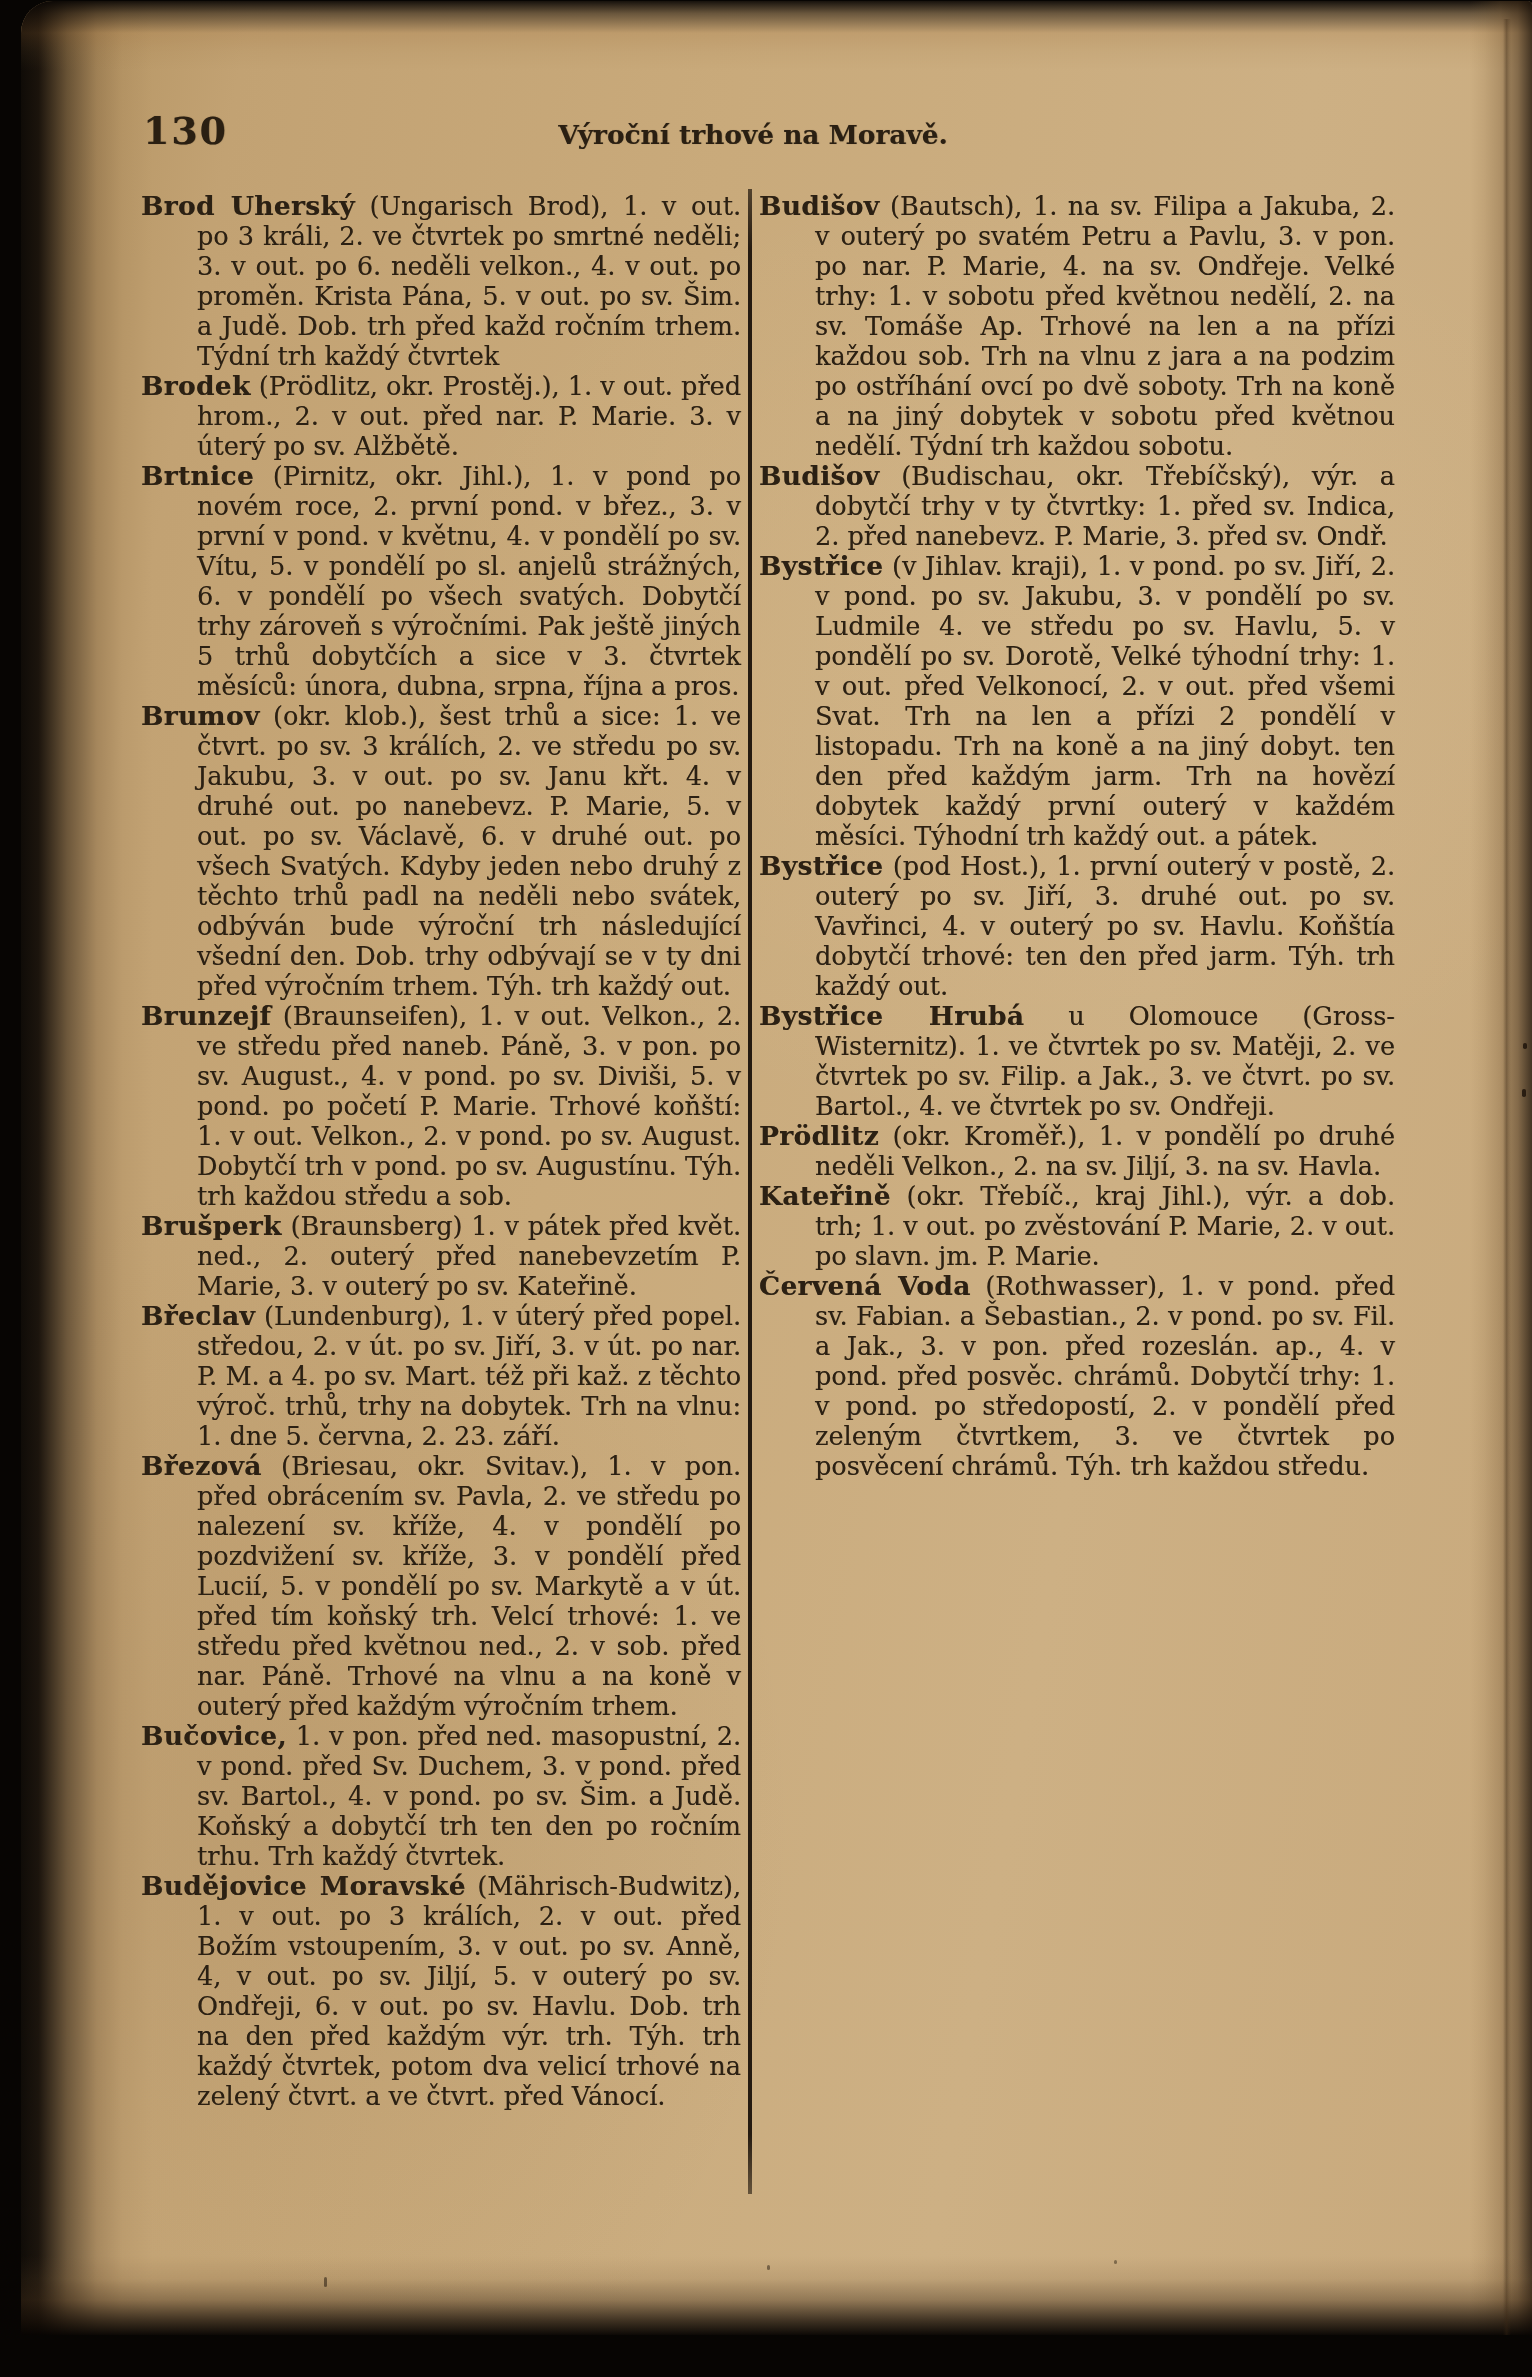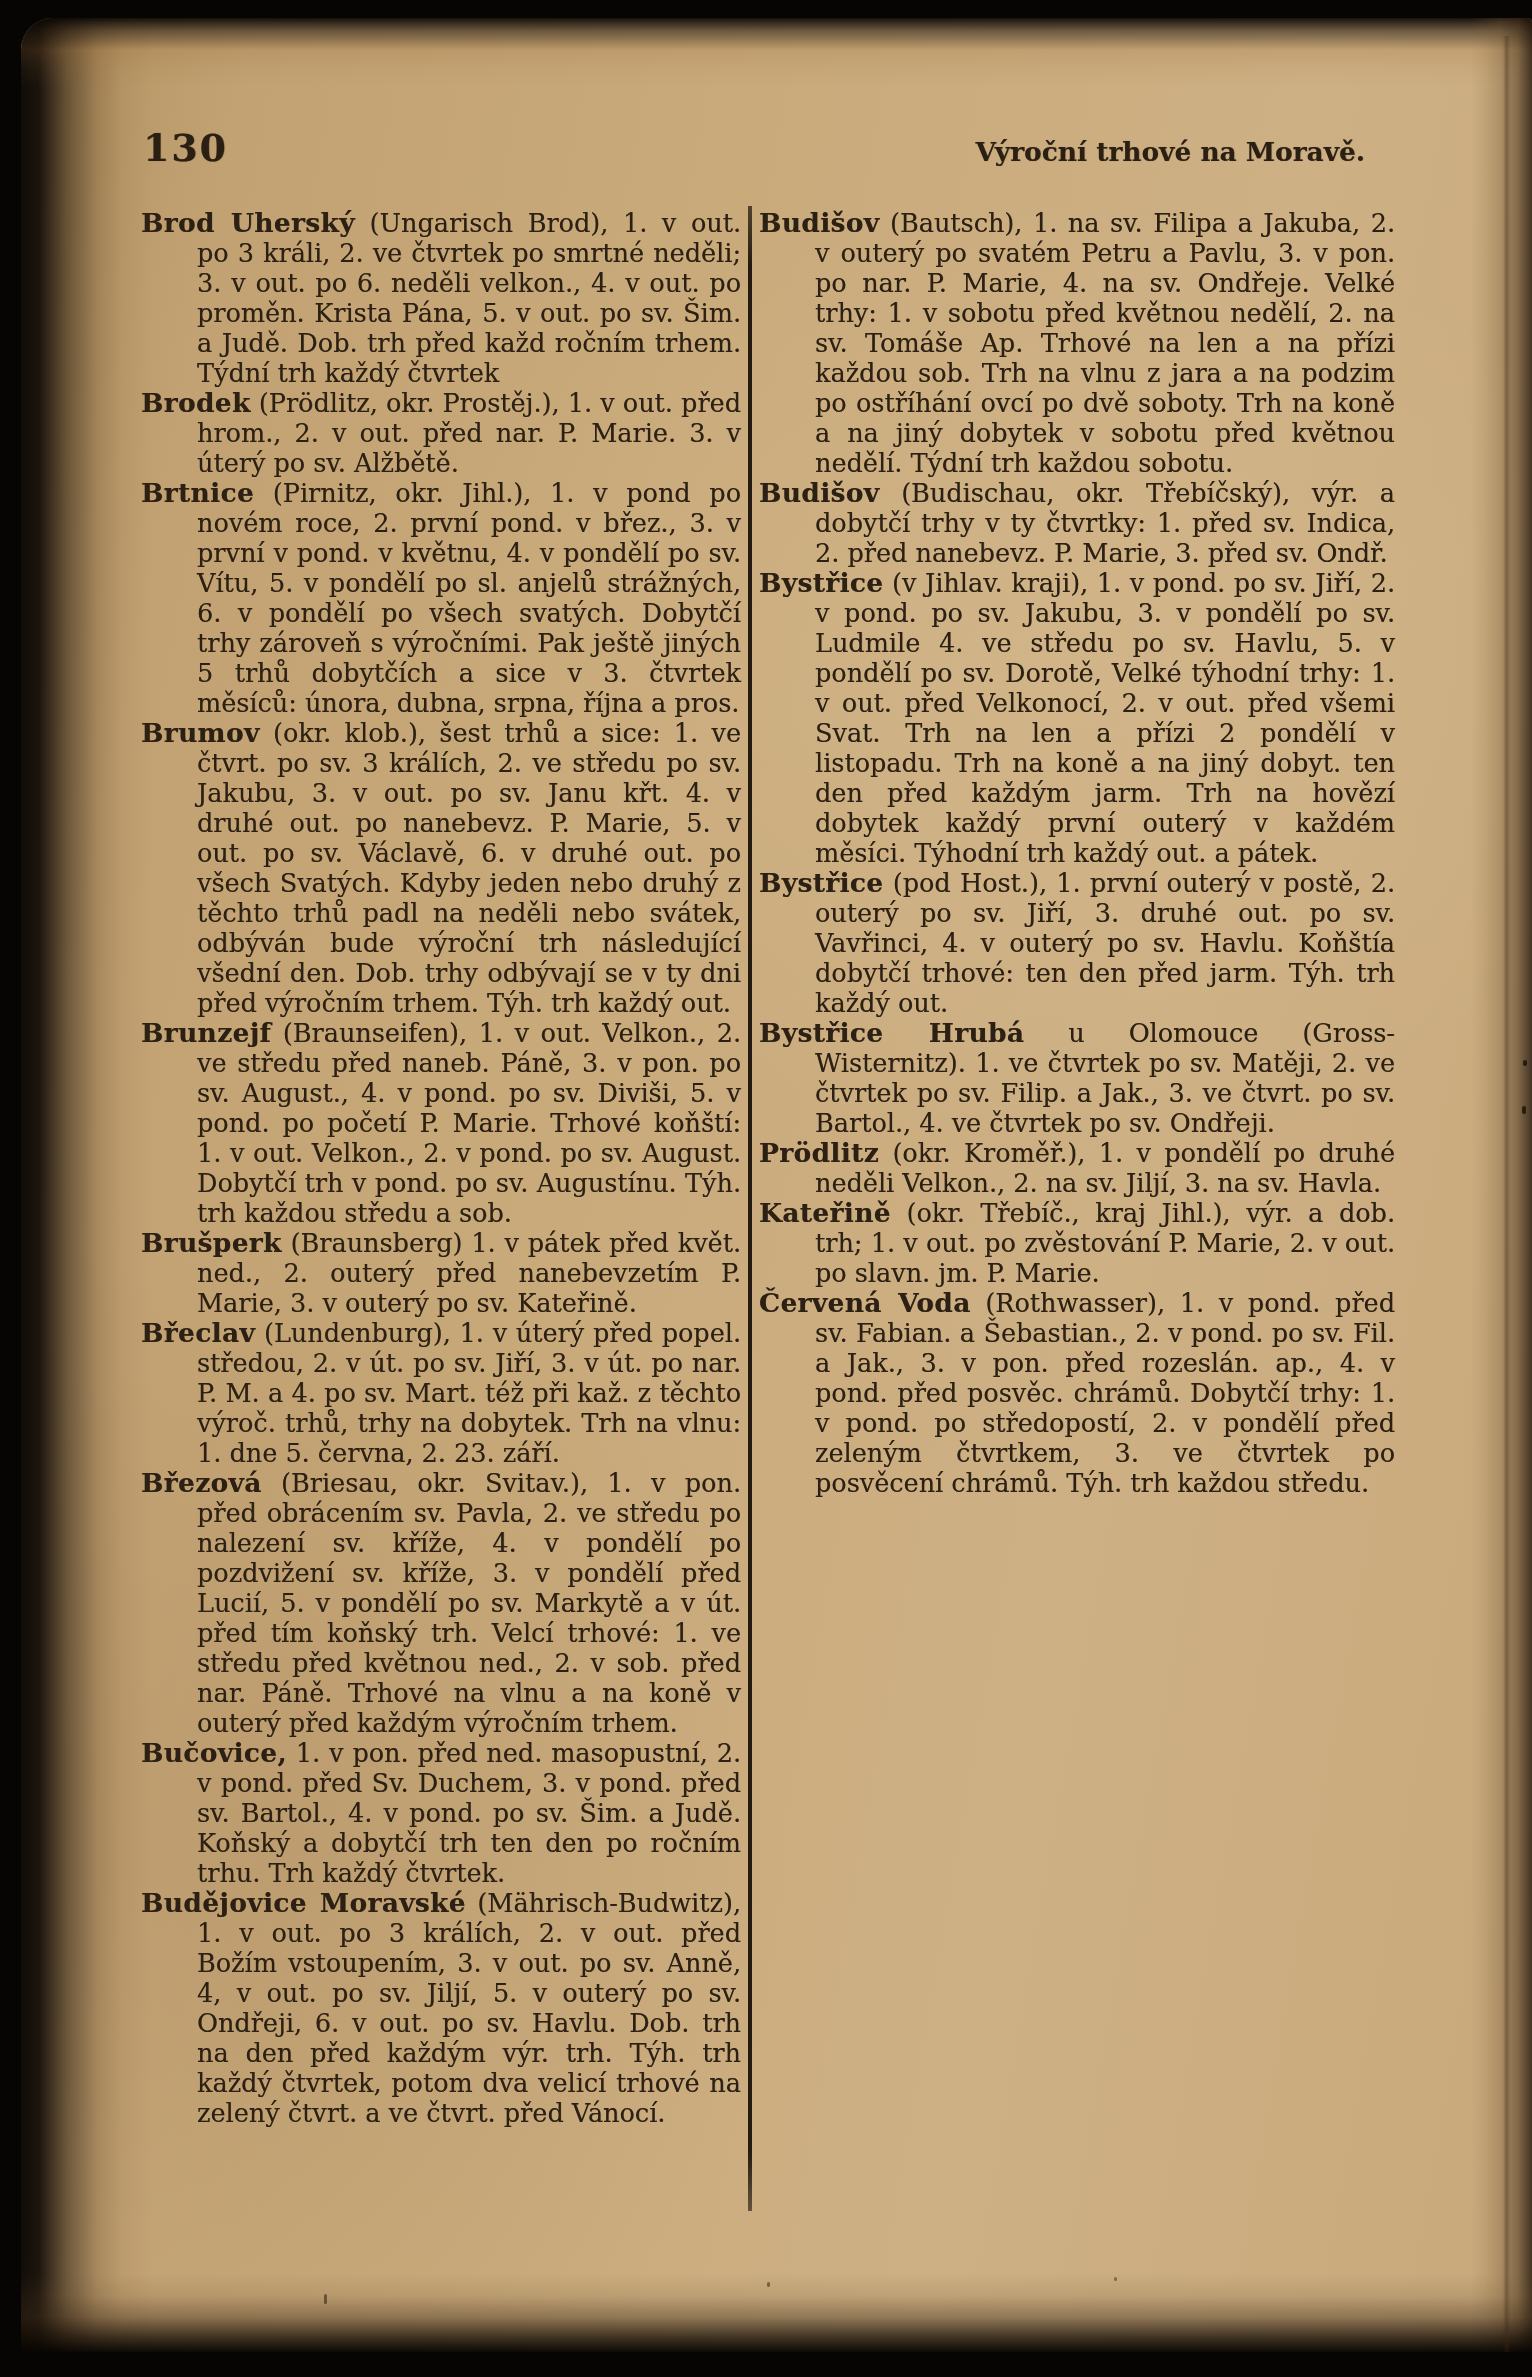--- a/index.html
+++ b/index.html
@@ -4,21 +4,21 @@
 <style>
   html,body{margin:0;padding:0;}
   body{
     width:1532px;height:2377px;
     background:#070503;
     position:relative;
     overflow:hidden;
     font-family:"DejaVu Serif", serif;
   }
   #page{
-    position:absolute;left:21px;top:18px;
+    position:absolute;left:21px;top:1px;
     width:1511px;height:2334px;
     border-radius:32px 4.4px 0 0;
     background:
       radial-gradient(1056px 792px at 68% 28%, rgba(255,236,200,0.10), transparent 62%),
       radial-gradient(836px 1100px at 18% 78%, rgba(118,84,44,0.13), transparent 60%),
       linear-gradient(100deg,#b2915f 0%,#c2a273 12%,#c9aa7b 38%,#cdb084 68%,#c8a97c 100%);
     overflow:hidden;
   }
   .edge{position:absolute;pointer-events:none;}
   #edge-left{left:0;top:0;bottom:0;width:132px;
@@ -32,21 +32,21 @@
   #fold-right{right:21px;top:17.6px;bottom:0;width:8px;
     background:linear-gradient(90deg, transparent 0, rgba(58,39,20,0.38) 45%, rgba(58,39,20,0.18) 70%, transparent 100%);}
   #page-number{
     position:absolute;left:122px;top:107px;
     font-size:38px;font-weight:bold;color:#2a1f12;
     letter-spacing:1.8px;
     text-shadow:0.4px 0.4px 0.7px rgba(42,31,18,0.5);
   }
   #page-header{
     position:absolute;left:120px;top:118px;width:1224px;
-    text-align:right;font-size:26.4px;font-weight:bold;color:#2a1f12;
+    text-align:center;font-size:26.4px;font-weight:bold;color:#2a1f12;
     text-shadow:0.4px 0.4px 0.7px rgba(42,31,18,0.5);
   }
   #column-divider{
     position:absolute;left:727px;top:188px;width:3.5px;height:2005px;
     background:linear-gradient(180deg, rgba(32,22,12,0.7) 0, #241a10 3%, #241a10 97%, rgba(32,22,12,0.6) 100%);
   }
   .column{
     position:absolute;top:190px;
     color:#2b2013;
     font-size:25.5px;line-height:30px;

